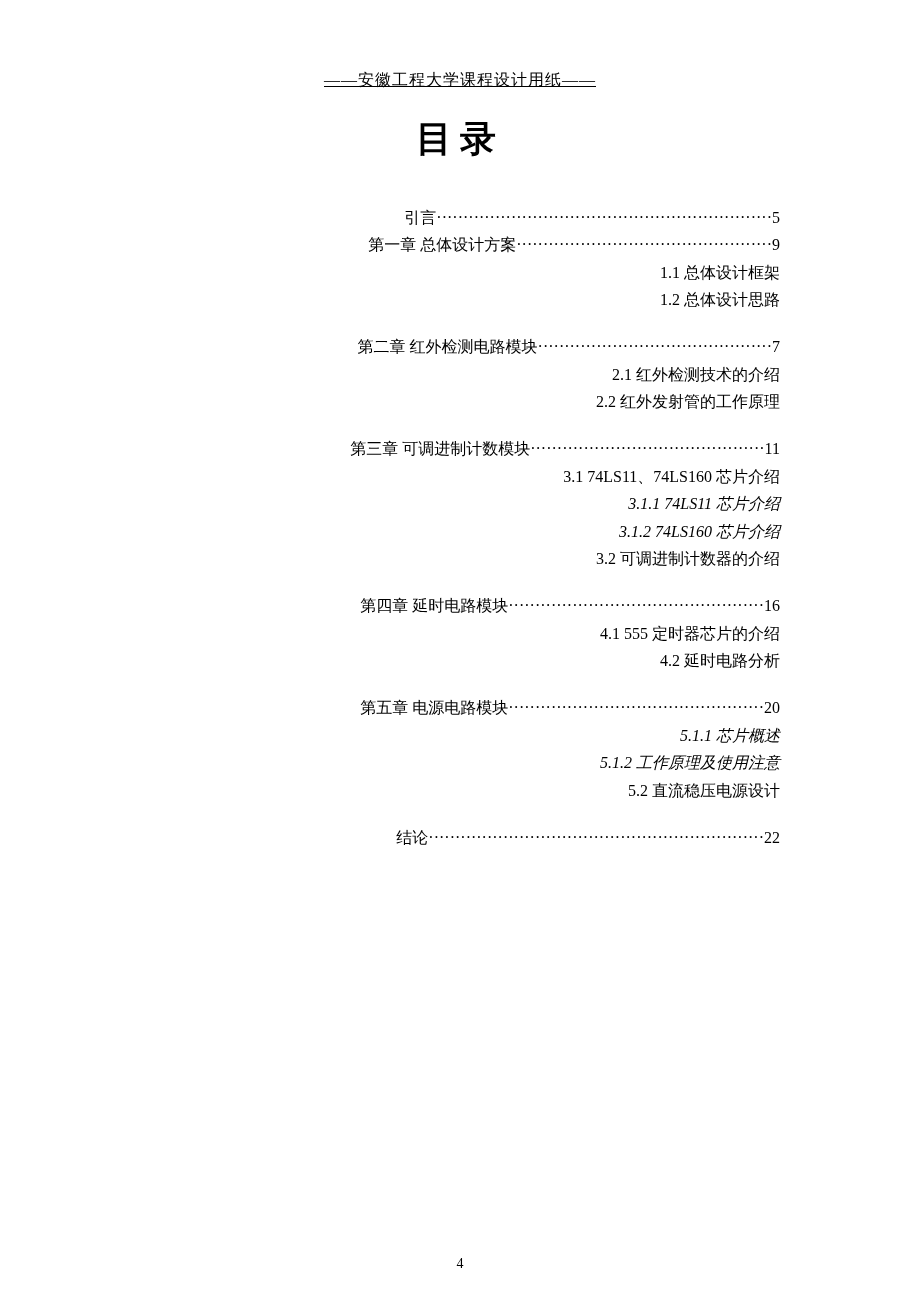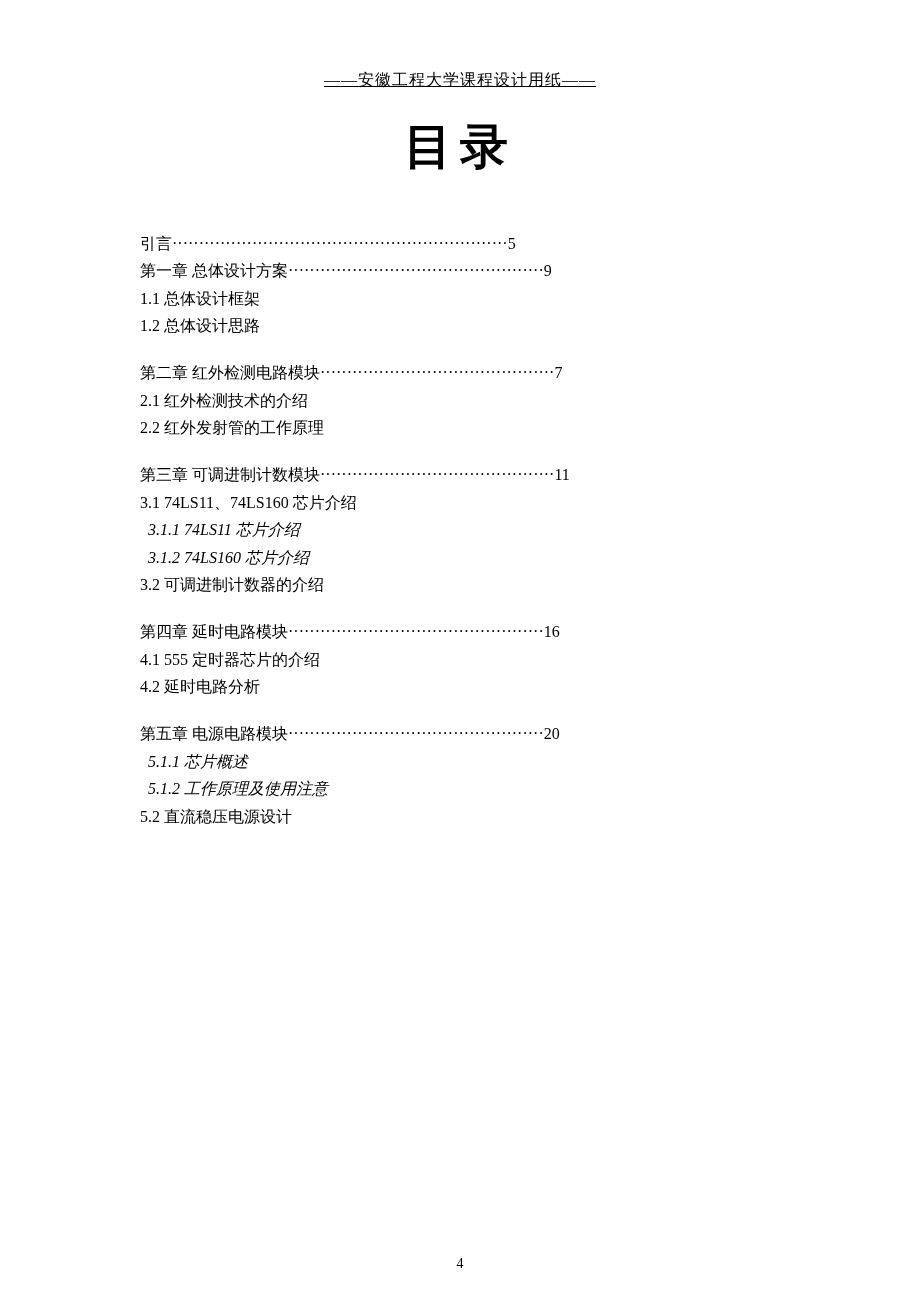--- a/index.html
+++ b/index.html
@@ -20,31 +20,32 @@
     }
     .header-line {
       text-align: center;
       font-size: 16px;
       text-decoration: underline;
       letter-spacing: 1px;
       margin-bottom: 24px;
     }
     .title {
       text-align: center;
-      font-size: 48px;
+      font-size: 36px;
       font-weight: bold;
       letter-spacing: 8px;
-      margin-bottom: 53px;
+      margin-bottom: 42px;
     }
     .toc {
       font-size: 16px;
       line-height: 1.6;
     }
     .toc-entry {
       margin-bottom: 2px;
+      text-align: right;
     }
     .toc-line {
       display: block;
       word-break: break-all;
       line-height: 1.55;
     }
     .sub-item {
       padding-left: 0px;
     }
     .sub-sub-item {
@@ -99,15 +100,18 @@
       <div class="toc-entry sub-item">4.1 555 定时器芯片的介绍</div>
       <div class="toc-entry sub-item">4.2 延时电路分析</div>
       <div class="block-gap"></div>
       <div class="toc-entry">
         <span class="toc-line">第五章 电源电路模块················································20</span>
       </div>
       <div class="toc-entry sub-sub-item">5.1.1 芯片概述</div>
       <div class="toc-entry sub-sub-item">5.1.2 工作原理及使用注意</div>
       <div class="toc-entry sub-item">5.2 直流稳压电源设计</div>
       <div class="block-gap"></div>
+      <div class="toc-entry">
+        <span class="toc-line">结论·······························································22</span>
+      </div>
     </div>
 </div>
 <div class="page-number">4</div>
 
 </body></html>

